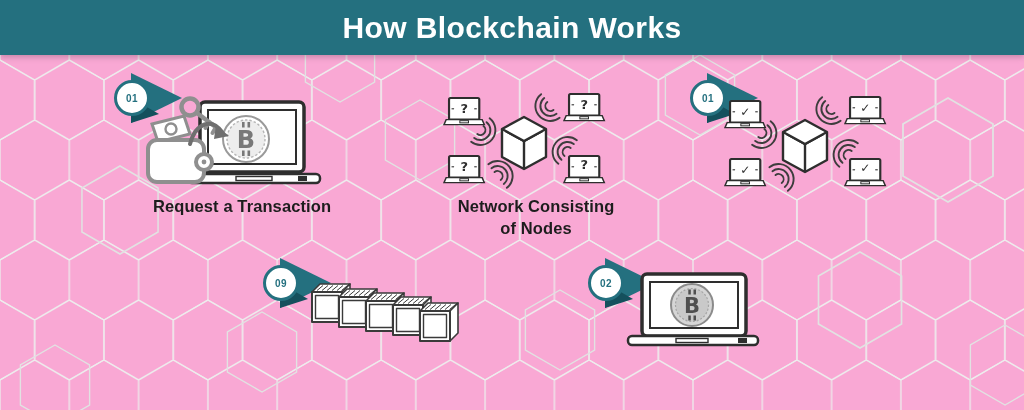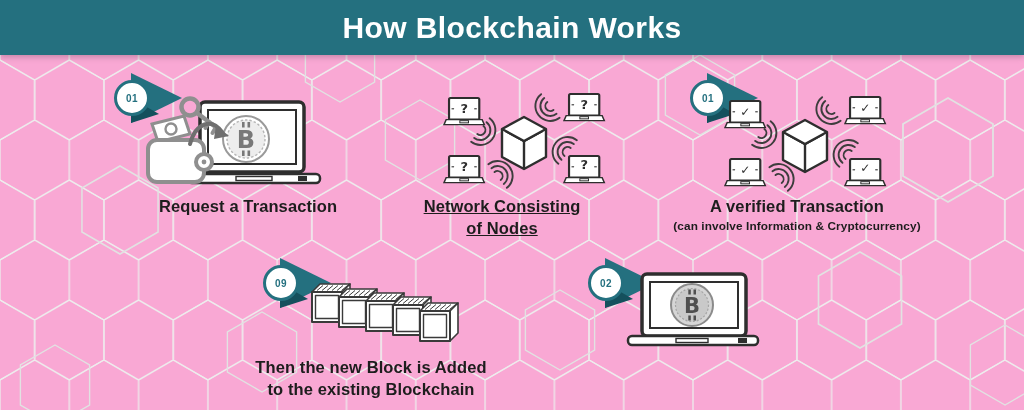--- a/index.html
+++ b/index.html
@@ -149,38 +149,38 @@
     <g>
       <rect x="10" y="48" width="56" height="42" rx="9" fill="#fff" stroke="#8f8f8f" stroke-width="4"></rect>
       <circle cx="66" cy="70" r="8" fill="#fff" stroke="#8f8f8f" stroke-width="4"></circle>
       <circle cx="66" cy="70" r="2.4" fill="#8f8f8f"></circle>
     </g>
     <g>
       <path d="M52,52 C58,30 74,26 84,40" fill="none" stroke="#6f6f6f" stroke-width="4" stroke-linecap="round"></path>
       <polygon points="78,33 91,44 76,47" fill="#6f6f6f"></polygon>
     </g>
   </svg>
-  <div class="caption" style="left:133px; top:196px; width:230px;">Request a Transaction</div>
+  <div class="caption" style="left:127px; top:196px; width:230px;">Request a Transaction</div>
 
   <svg class="icon" style="left:442px; top:92px;" width="164" height="98" viewBox="0 0 164 98">
     <use href="#nlap" transform="translate(2,6) scale(0.72)"></use>
     <use href="#nlap" transform="translate(122,2) scale(0.72)"></use>
     <use href="#nlap" transform="translate(2,64) scale(0.72)"></use>
     <use href="#nlap" transform="translate(122,64) scale(0.72)"></use>
     <text class="sym" x="22.2" y="17" dy=".33em" text-anchor="middle" font-size="13" fill="#2e2e2e">?</text>
     <text class="sym" x="142.2" y="13" dy=".33em" text-anchor="middle" font-size="13" fill="#2e2e2e">?</text>
     <text class="sym" x="22.2" y="75" dy=".33em" text-anchor="middle" font-size="13" fill="#2e2e2e">?</text>
     <text class="sym" x="142.2" y="73" dy=".33em" text-anchor="middle" font-size="13" fill="#2e2e2e">?</text>
     <use href="#waves" transform="translate(47,27) rotate(38)"></use>
     <use href="#waves" transform="translate(117,25) rotate(142)"></use>
     <use href="#waves" transform="translate(47,73) rotate(-38)"></use>
     <use href="#waves" transform="translate(117,71) rotate(-142)"></use>
     <use href="#cube3d" transform="translate(58,24)"></use>
   </svg>
-  <div class="caption" style="left:407px; top:196px; width:190px;text-decoration:underline;">Network Consisting
+  <div class="caption" style="left:441px; top:196px; width:190px;">Network Consisting
 of Nodes</div>
 
   <div class="badge" style="left:688px; top:72px;">
     <svg width="72" height="52" viewBox="0 0 72 52">
       <polygon points="19,1 70,26 19,51" style="fill:var(--teal,#24707F)"></polygon>
       <polygon points="19,26 19,51 47,42" style="fill:var(--tealdark,#14505D)"></polygon>
     </svg>
     <span class="num">01</span>
   </div>
   <svg class="icon" style="left:723px; top:95px;" width="164" height="98" viewBox="0 0 164 98">
@@ -191,39 +191,35 @@
     <text class="sym" x="22.2" y="17" dy=".33em" text-anchor="middle" font-size="12" fill="#2e2e2e">✓</text>
     <text class="sym" x="142.2" y="13" dy=".33em" text-anchor="middle" font-size="12" fill="#2e2e2e">✓</text>
     <text class="sym" x="22.2" y="75" dy=".33em" text-anchor="middle" font-size="12" fill="#2e2e2e">✓</text>
     <text class="sym" x="142.2" y="73" dy=".33em" text-anchor="middle" font-size="12" fill="#2e2e2e">✓</text>
     <use href="#waves" transform="translate(47,27) rotate(38)"></use>
     <use href="#waves" transform="translate(117,25) rotate(142)"></use>
     <use href="#waves" transform="translate(47,73) rotate(-38)"></use>
     <use href="#waves" transform="translate(117,71) rotate(-142)"></use>
     <use href="#cube3d" transform="translate(58,24)"></use>
   </svg>
-  <div class="caption" style="left:682px; top:196px; width:230px;">A verified Transaction</div>
-  <div class="subcaption" style="left:662px; top:219px; width:270px;">(can involve Information &amp; Cryptocurrency)</div>
 
   <div class="badge" style="left:261px; top:257px;">
     <svg width="72" height="52" viewBox="0 0 72 52">
       <polygon points="19,1 70,26 19,51" style="fill:var(--teal,#24707F)"></polygon>
       <polygon points="19,26 19,51 47,42" style="fill:var(--tealdark,#14505D)"></polygon>
     </svg>
     <span class="num">09</span>
   </div>
   <svg class="icon" style="left:310px; top:280px;" width="152" height="70" viewBox="0 0 152 70">
     <use href="#blk" transform="translate(2,4)"></use>
     <use href="#blk" transform="translate(29,9)"></use>
     <use href="#blk" transform="translate(56,13)"></use>
     <use href="#blk" transform="translate(83,17)"></use>
     <use href="#blk" transform="translate(110,23)"></use>
   </svg>
-  <div class="caption" style="left:241px; top:357px; width:260px;">Then the new Block is Added
-to the existing Blockchain</div>
 
   <div class="badge" style="left:586px; top:257px;">
     <svg width="72" height="52" viewBox="0 0 72 52">
       <polygon points="19,1 70,26 19,51" style="fill:var(--teal,#24707F)"></polygon>
       <polygon points="19,26 19,51 47,42" style="fill:var(--tealdark,#14505D)"></polygon>
     </svg>
     <span class="num">02</span>
   </div>
   <svg class="icon" style="left:616px; top:272px;" width="150" height="84" viewBox="0 0 150 84">
     <g>

